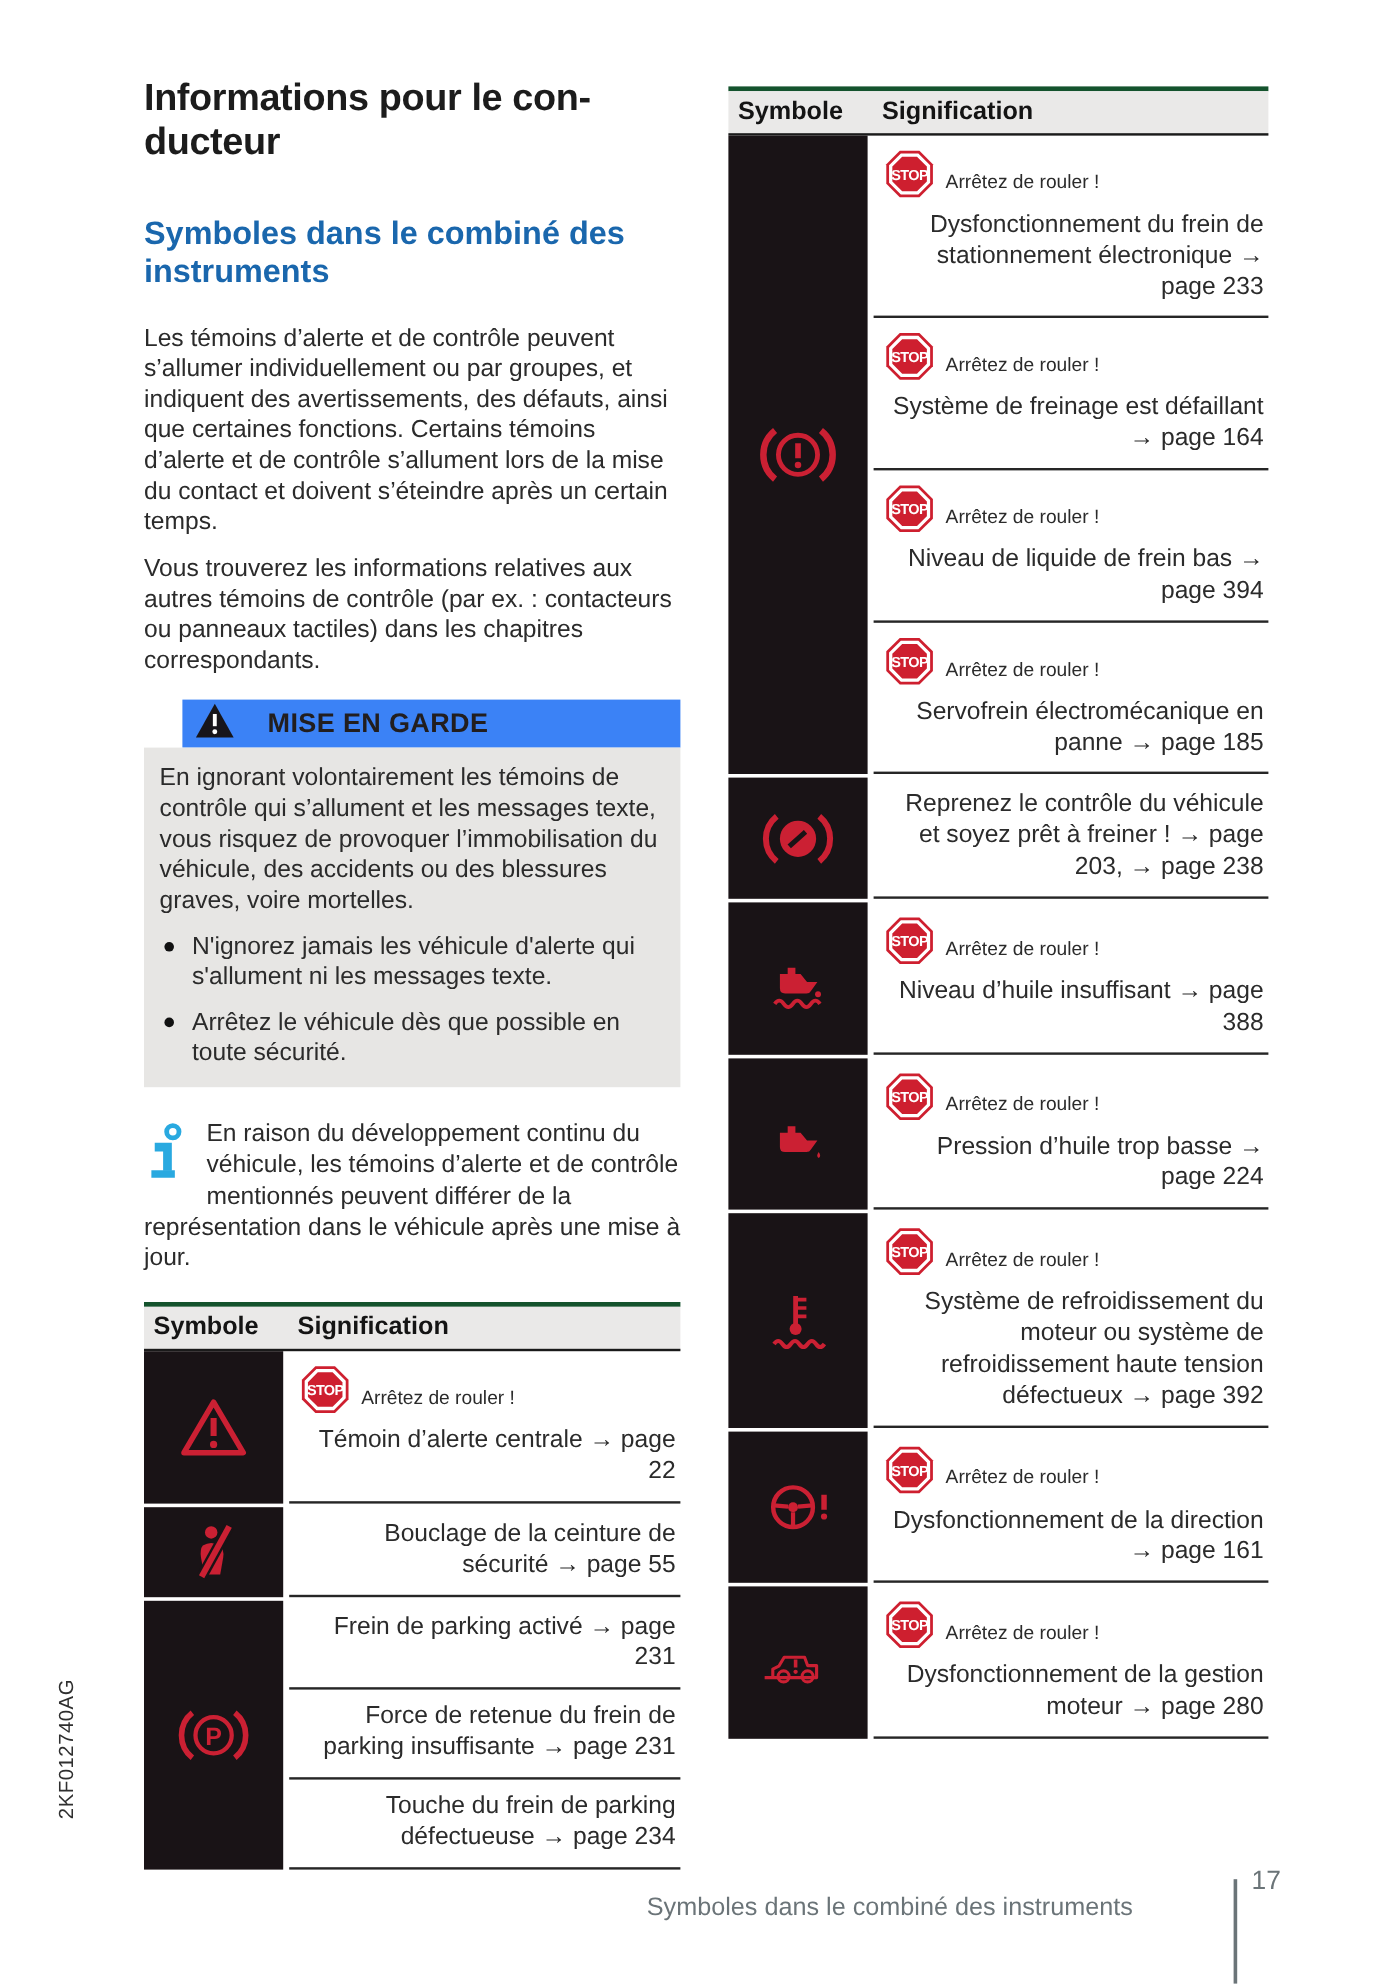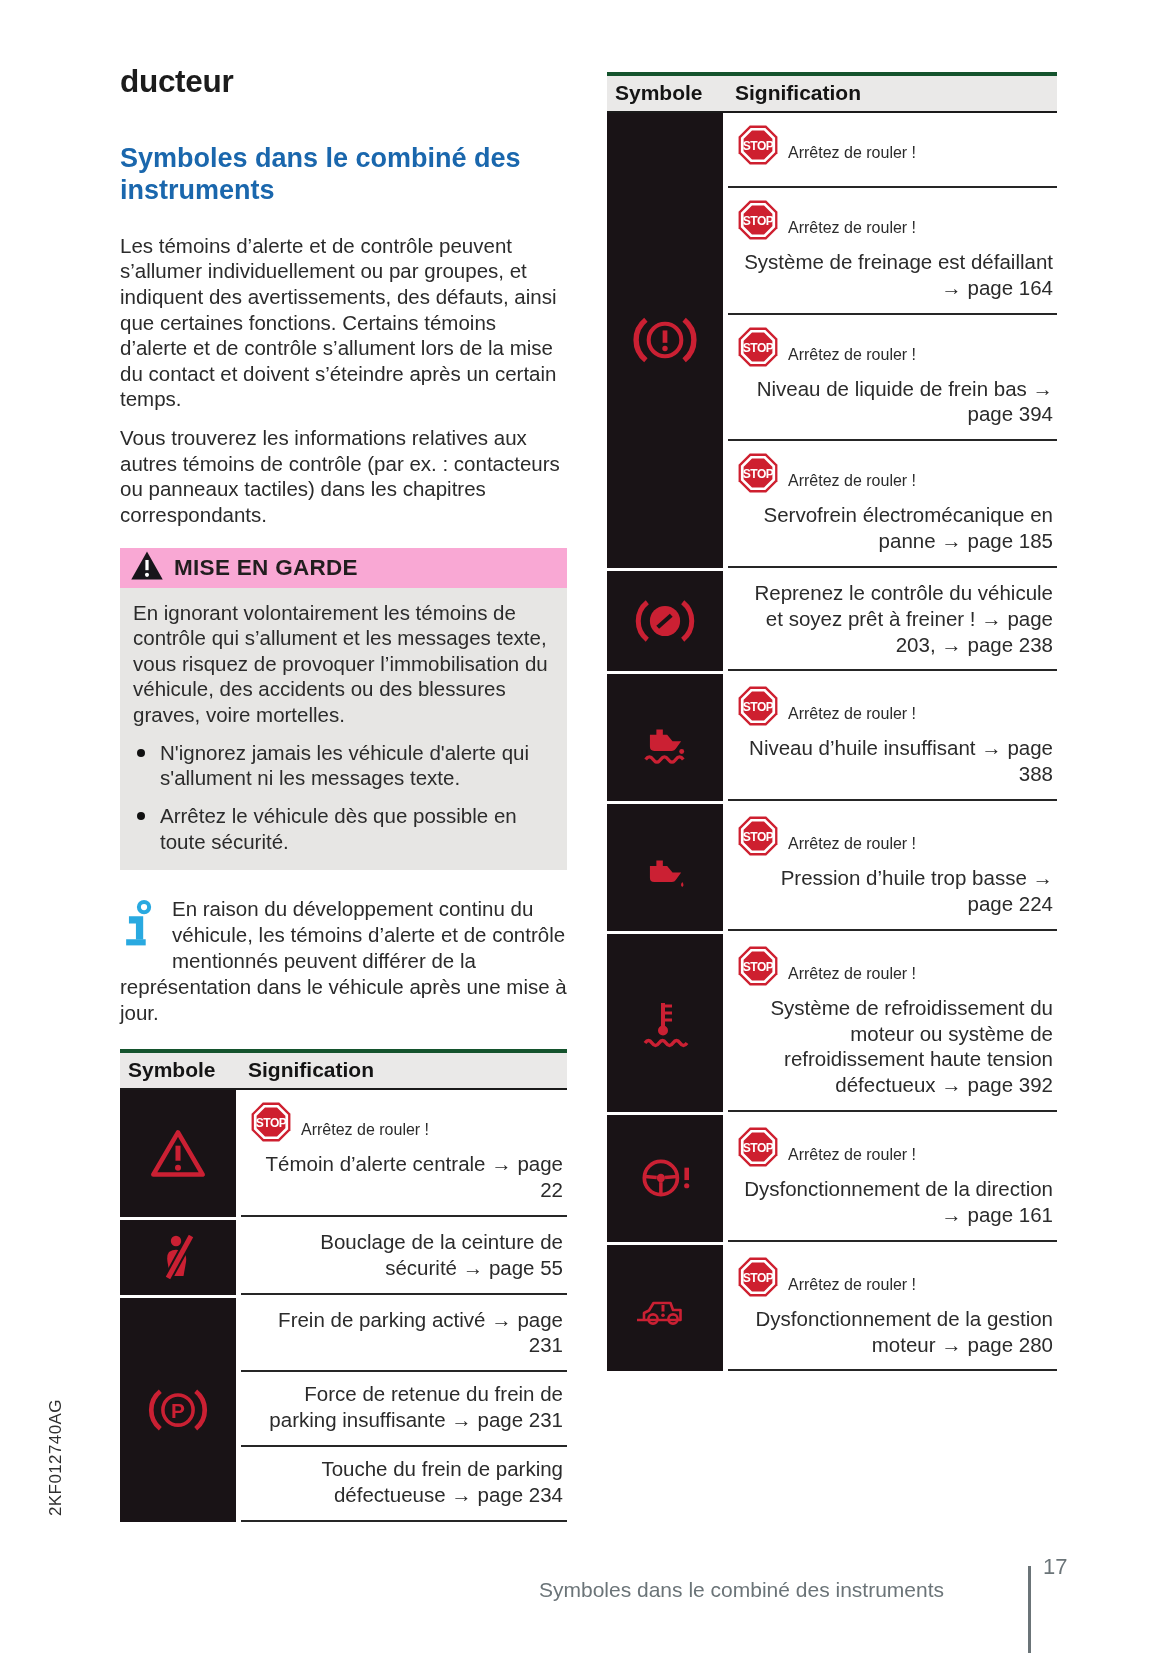--- a/index.html
+++ b/index.html
@@ -13,21 +13,21 @@
   .col-right { position:absolute; left:607px; top:72px;  width:450px; }
 
   .title { margin:0; font-size:31.5px; line-height:1.14; font-weight:bold; color:#1c1c1c; letter-spacing:-0.3px; }
   .title span { display:block; }
   .subtitle { margin:42px 0 0; width:420px; font-size:27px; line-height:1.2; font-weight:bold; color:#1a67ad; }
 
   p.body { margin:26px 0 0; font-size:20.5px; line-height:1.25; hyphens:auto; -webkit-hyphens:auto; }
   p.body + p.body { margin-top:13px; }
 
   .warnbox { margin-top:20px; }
-  .warnhead { background:#f9a8d4; display:flex; align-items:center; gap:10px; padding:0 10px; height:40px; box-sizing:border-box; }
+  .warnhead { background:#3b82f6; display:flex; align-items:center; gap:27px; padding:0 10px; height:40px; box-sizing:border-box;margin-left:32px; }
   .wlabel { font-size:22.5px; font-weight:bold; color:#221e1f; letter-spacing:0.3px; }
   .warnbody { background:#e7e6e4; padding:12px 14px 16px 13px; font-size:20.5px; line-height:1.25; }
   .bullet { position:relative; margin-top:12px; padding-left:27px; }
   .dot { position:absolute; left:4px; top:9px; width:8px; height:8px; border-radius:50%; background:#111; }
 
   .note { margin-top:26px; font-size:20.5px; line-height:1.26; }
   .note-icon { float:left; width:38px; height:52px; margin:3px 14px 0 0; }
 
   .sigtable { margin-top:24px; border-top:4px solid #14532d; }
   .thead { display:flex; background:#eae9e8; border-bottom:2px solid #1a1a1a; padding:5px 0 6px; font-weight:bold; font-size:21px; color:#141414; }
@@ -48,20 +48,21 @@
   .footer-text { position:absolute; top:1578px; right:221px; font-size:21px; color:#6b7478; }
   .footer-bar  { position:absolute; left:1028px; top:1566px; width:3px; height:87px; background:#6b7478; }
   .footer-num  { position:absolute; left:1043px; top:1554px; font-size:22px; color:#6b7478; }
 </style>
 </head>
 <body>
 
 <div class="col-left">
 
   <h1 class="title">
+    <span>Informations pour le con-</span>
     <span>ducteur</span>
   </h1>
 
   <h2 class="subtitle">Symboles dans le combiné des instruments</h2>
 
   <p class="body">Les témoins d’alerte et de contrôle peuvent s’allumer individuellement ou par groupes, et indiquent des avertissements, des défauts, ainsi que certaines fonctions. Certains témoins d’alerte et de contrôle s’allument lors de la mise du contact et doivent s’éteindre après un certain temps.</p>
   <p class="body">Vous trouverez les informations relatives aux autres témoins de contrôle (par ex. : contacteurs ou panneaux tactiles) dans les chapitres correspondants.</p>
 
   <div class="warnbox">
     <div class="warnhead">
@@ -183,20 +184,21 @@
           <div class="stoprow">
               <span class="stopicon">
             <svg width="42" height="42" viewBox="0 0 40 40">
                   <polygon points="12.2,1.5 27.8,1.5 38.5,12.2 38.5,27.8 27.8,38.5 12.2,38.5 1.5,27.8 1.5,12.2" fill="#ce1f2f"></polygon>
                   <polygon points="13.6,5 26.4,5 35,13.6 35,26.4 26.4,35 13.6,35 5,26.4 5,13.6" fill="none" stroke="#ffffff" stroke-width="2.6"></polygon>
                   <text x="20" y="24.5" text-anchor="middle" font-family="Liberation Sans, sans-serif" font-size="11.5" font-weight="bold" fill="#ffffff" letter-spacing="-0.5">STOP</text>
                 </svg>
           </span>
               <span class="stoplabel">Arrêtez de rouler !</span>
             </div>
+          <div class="desc">Dysfonctionnement du frein de stationnement électronique → page 233</div>
         </div>
         <div class="tentry">
           <div class="stoprow">
               <span class="stopicon">
             <svg width="42" height="42" viewBox="0 0 40 40">
                   <polygon points="12.2,1.5 27.8,1.5 38.5,12.2 38.5,27.8 27.8,38.5 12.2,38.5 1.5,27.8 1.5,12.2" fill="#ce1f2f"></polygon>
                   <polygon points="13.6,5 26.4,5 35,13.6 35,26.4 26.4,35 13.6,35 5,26.4 5,13.6" fill="none" stroke="#ffffff" stroke-width="2.6"></polygon>
                   <text x="20" y="24.5" text-anchor="middle" font-family="Liberation Sans, sans-serif" font-size="11.5" font-weight="bold" fill="#ffffff" letter-spacing="-0.5">STOP</text>
                 </svg>
           </span>

